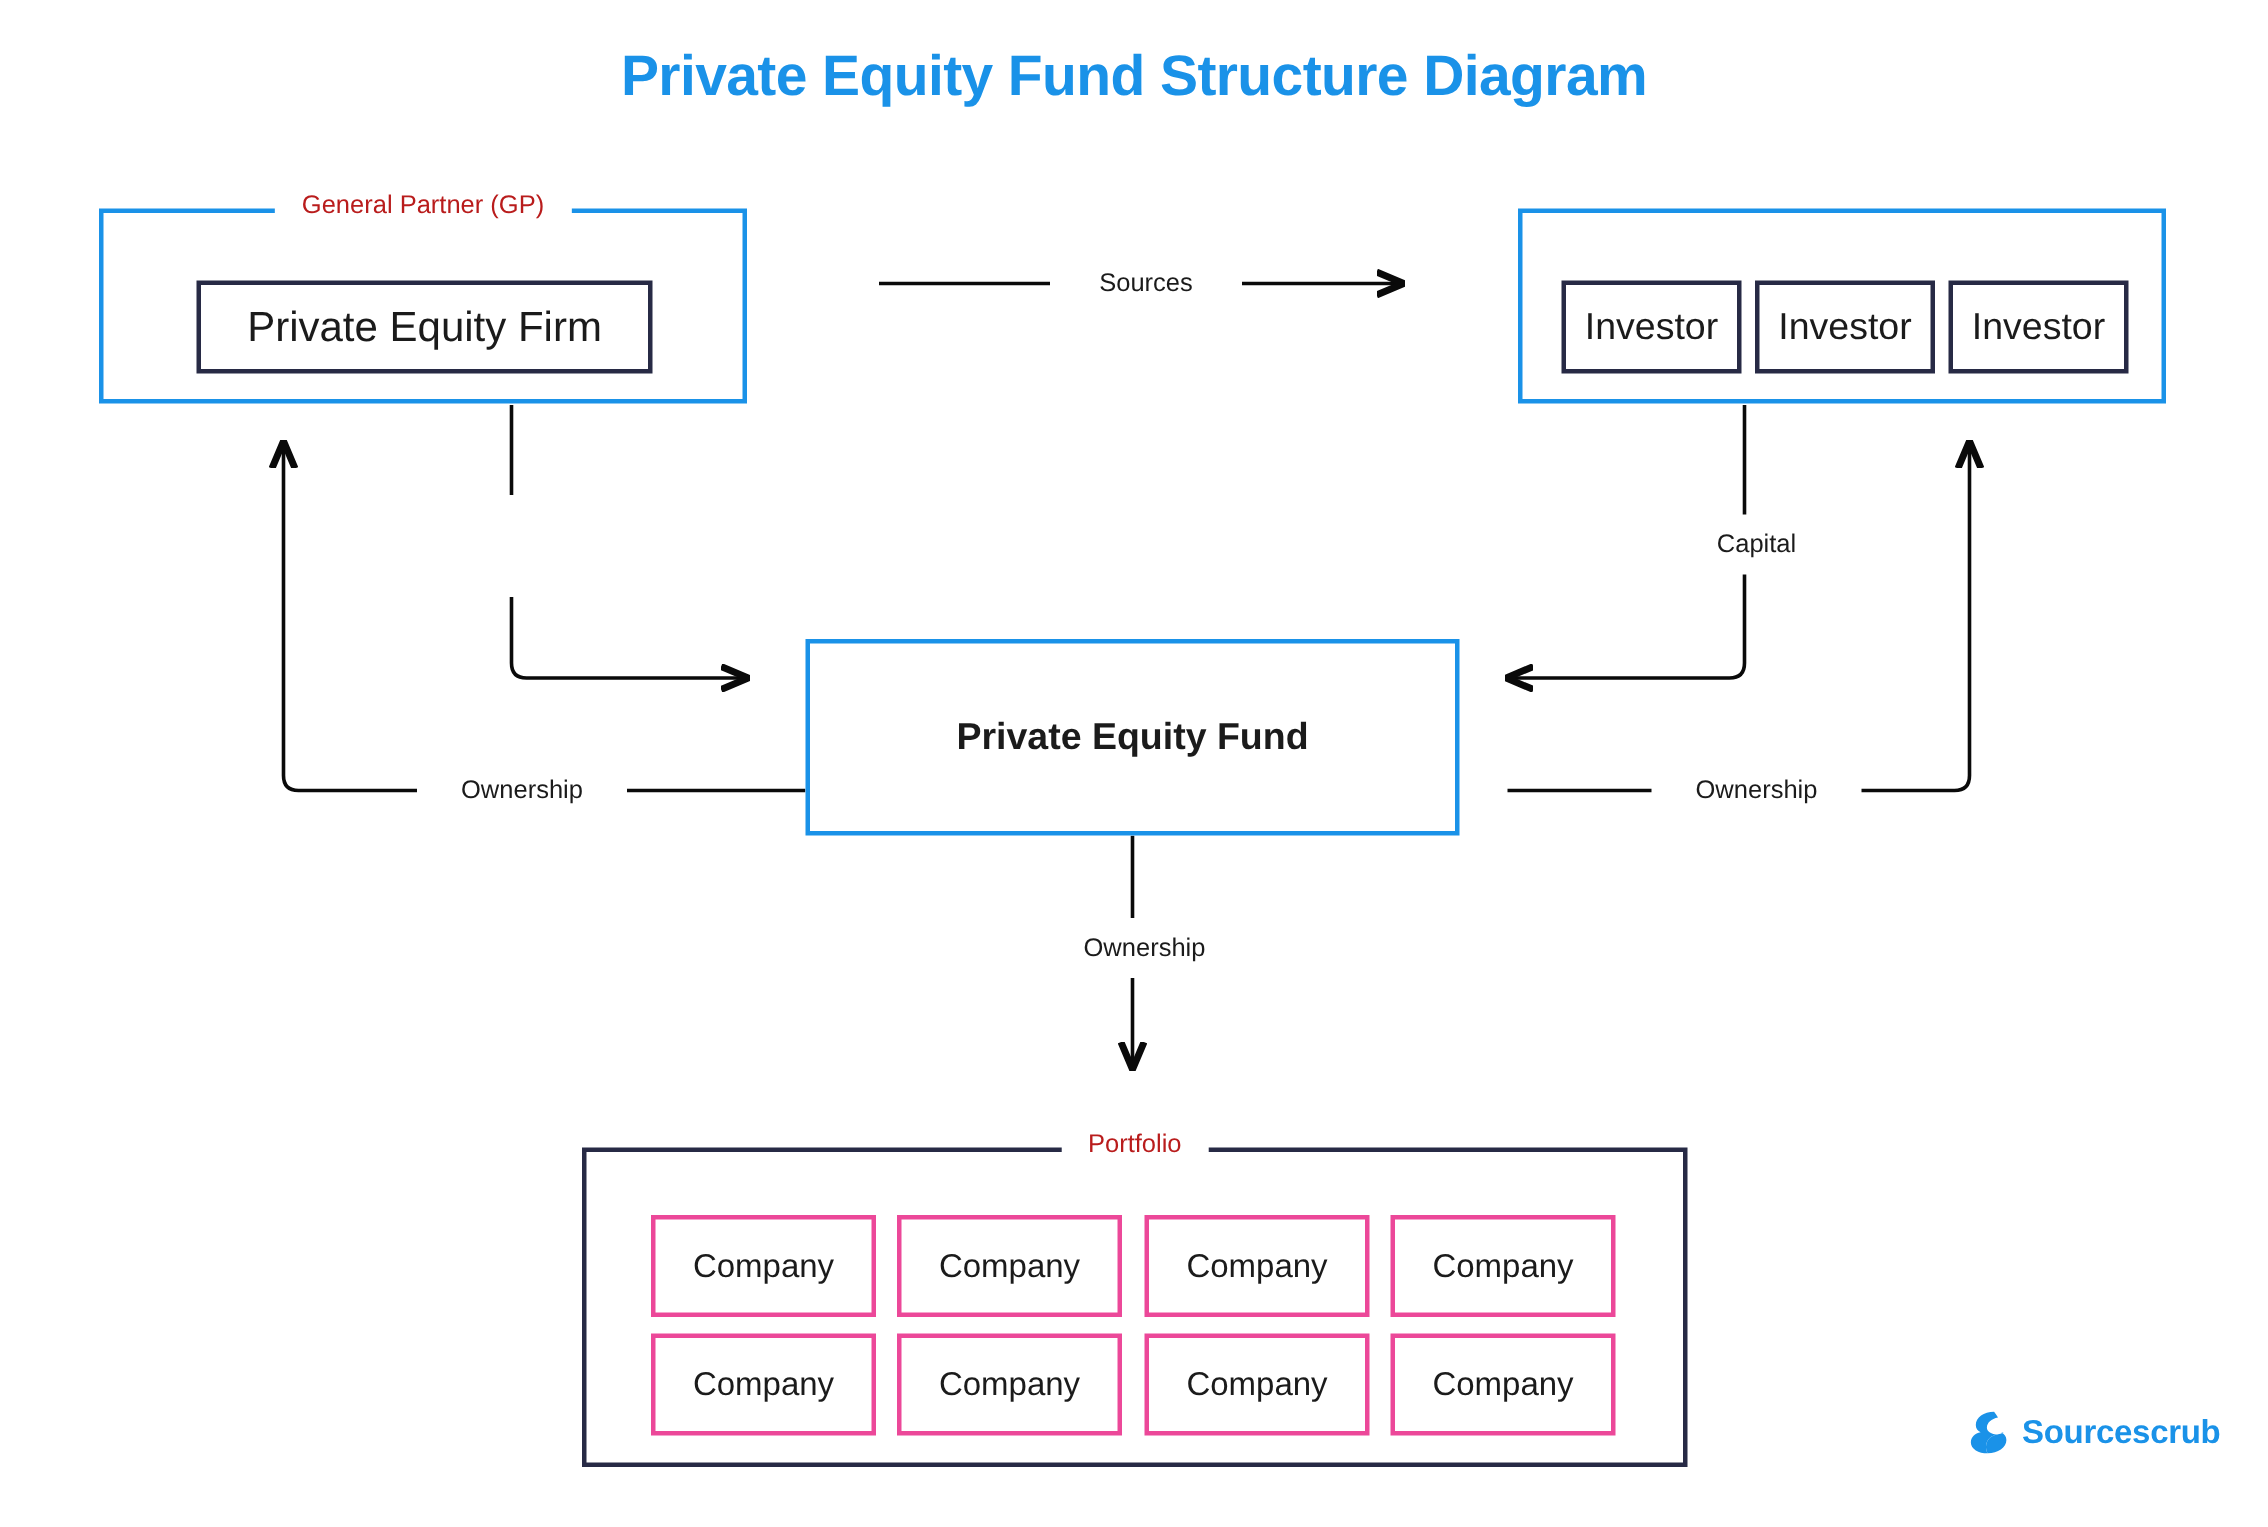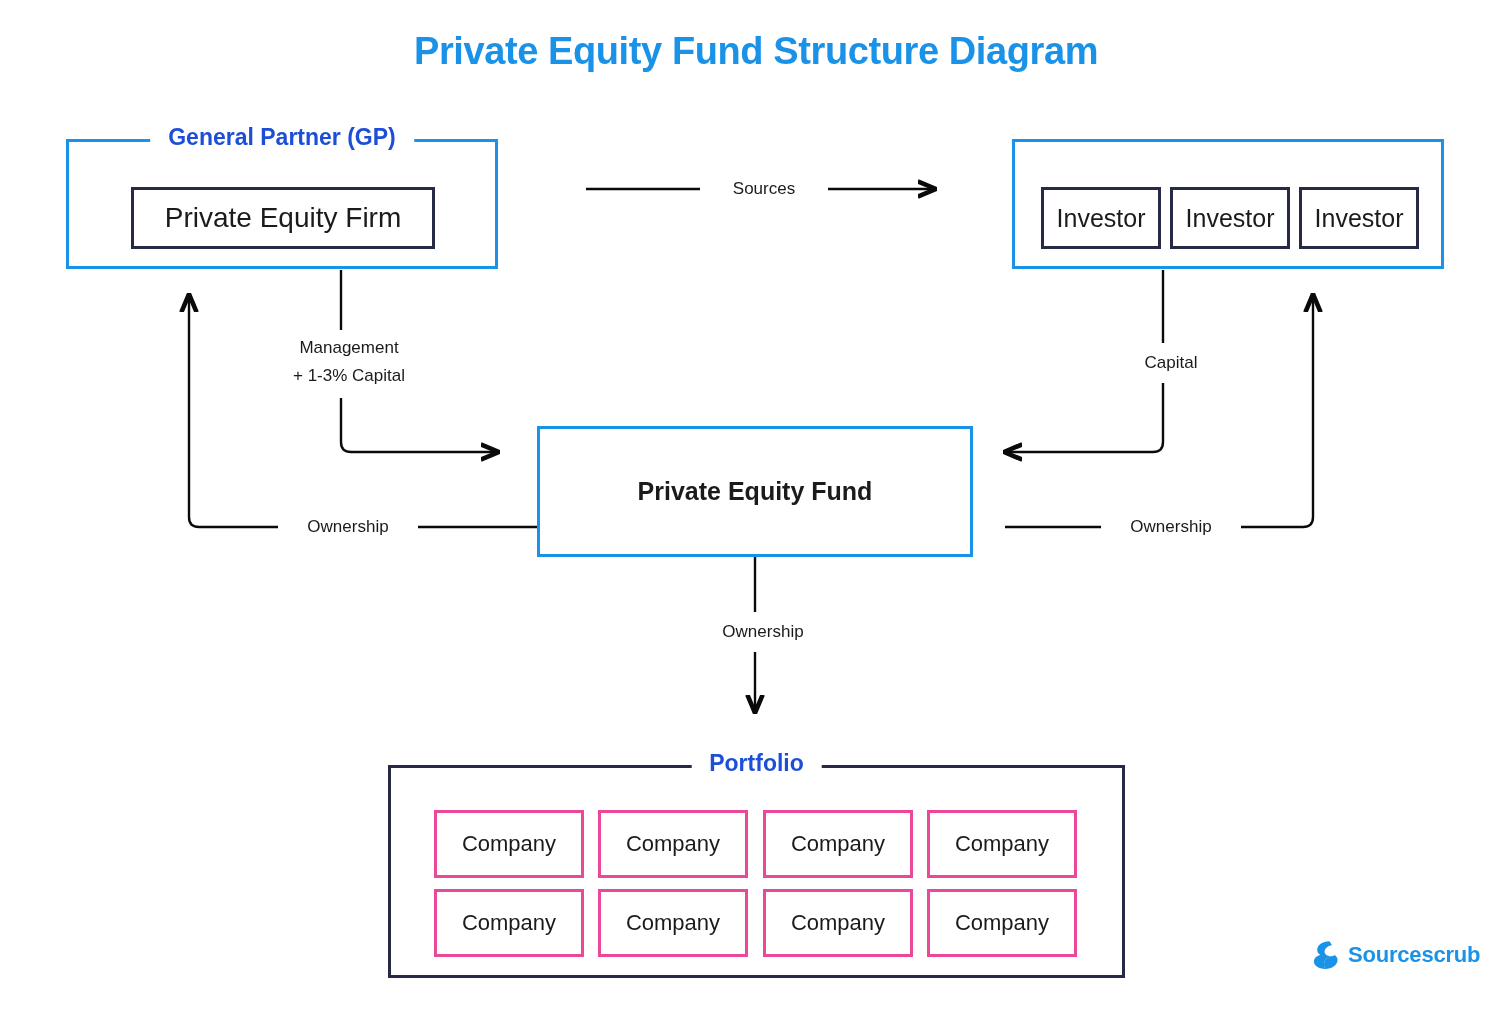--- a/index.html
+++ b/index.html
@@ -47,25 +47,24 @@
   .group-box.navy .gb-border {
     border-color: #272a45;
   }
   .group-box .gb-label {
     position: absolute;
     top: -18px;
     left: 50%;
     transform: translateX(-50%);
     background: #ffffff;
     padding: 0 18px;
-    font-size: 23px;
-    color: #1d4ed8;
+    font-size: 17px;
+    color: #b91c1c;
     white-space: nowrap;
     line-height: 32px;
-    font-weight: bold;
   }
 
   
   .node {
     position: absolute;
     box-sizing: border-box;
     display: flex;
     align-items: center;
     justify-content: center;
     background: #ffffff;
@@ -203,24 +202,20 @@
     <span>Company</span>
   </div>
   <div class="node pink" style="left:927px; top:889px; width:150px; height:68px; font-size:22px;">
     <span>Company</span>
   </div>
 
   <div class="edge-label" style="left:700px; top:175px; width:112px;">
     <span>Sources</span>
   </div>
 
-  <div class="edge-label" style="left:256px; top:334px; width:170px; line-height:28px;">
-    <div>Management</div>
-    <div>+ 1-3% Capital</div>
-  </div>
 
   <div class="edge-label" style="left:278px; top:513px; width:124px;">
     <span>Ownership</span>
   </div>
 
   <div class="edge-label" style="left:1113px; top:349px; width:100px;">
     <span>Capital</span>
   </div>
 
   <div class="edge-label" style="left:1101px; top:513px; width:124px;">

